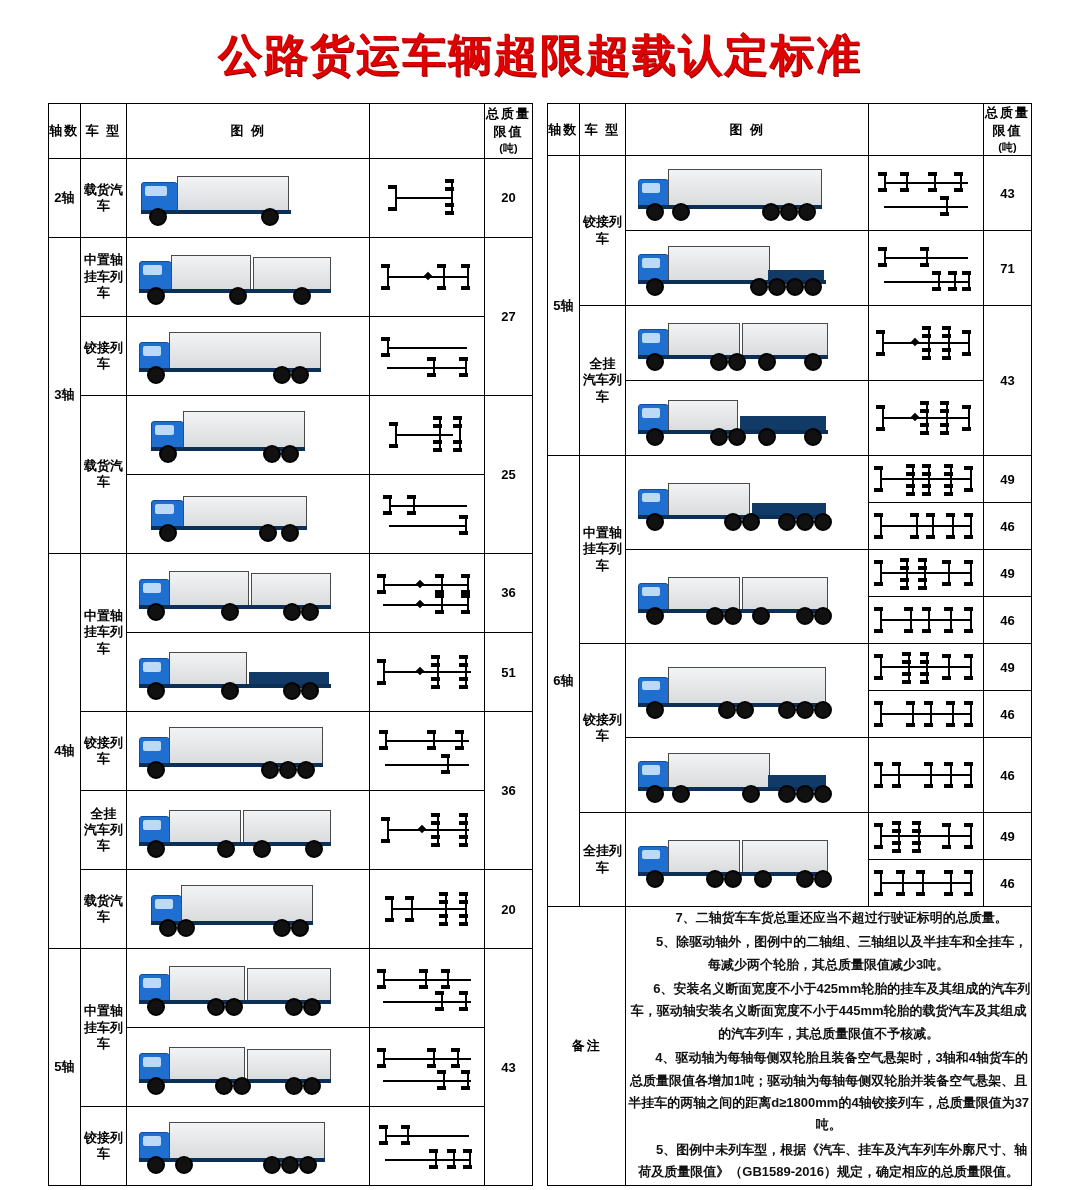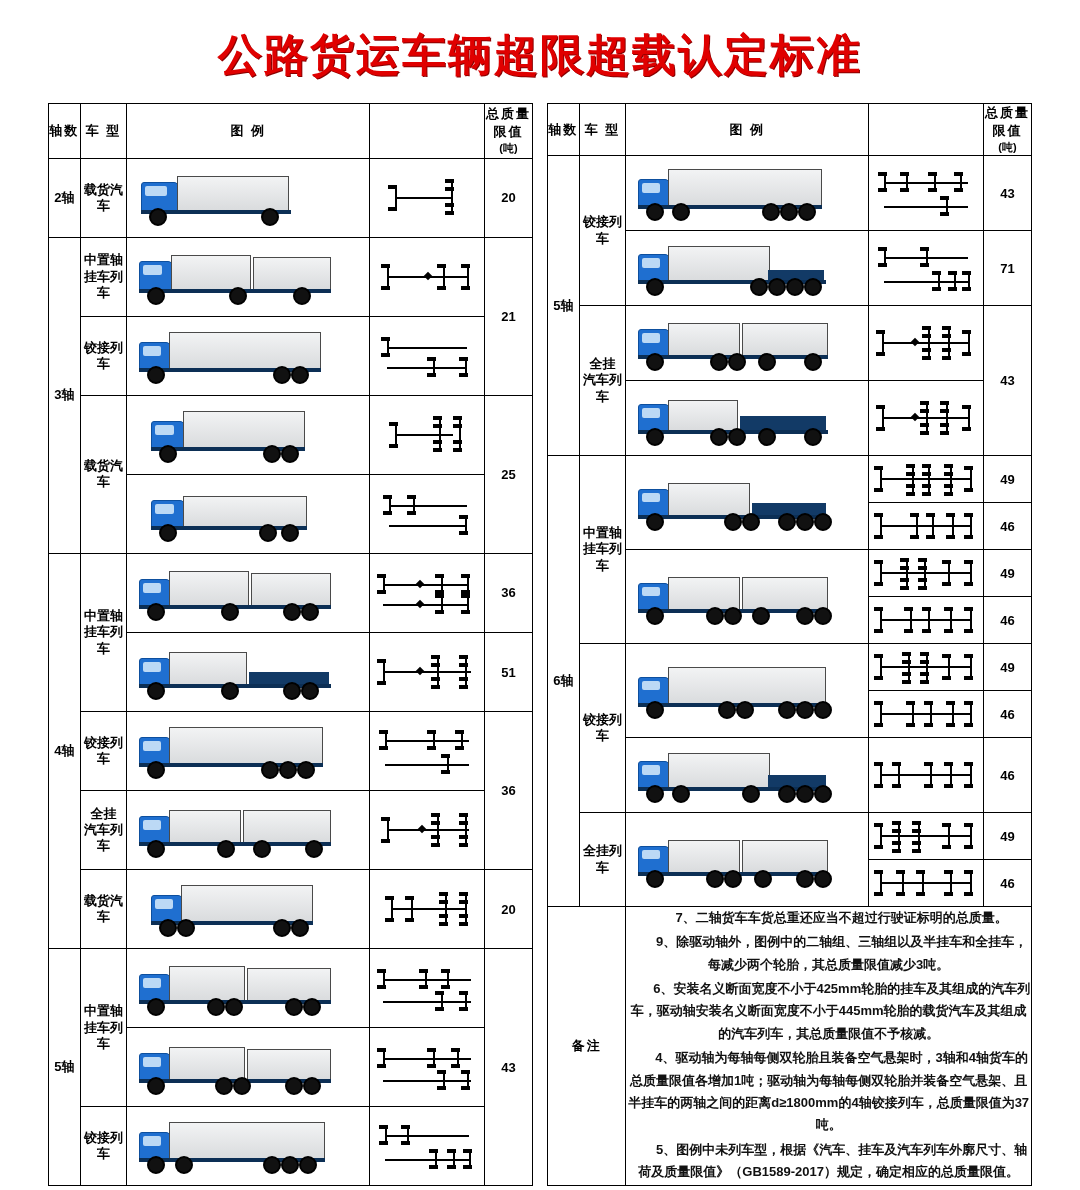--- a/index.html
+++ b/index.html
@@ -236,21 +236,21 @@
           <div class="dtire" style="left:8px;top:38px;"></div>
           <div class="ddot" style="left:52px;top:25px;"></div>
           <div class="daxle" style="left:70px;top:18px;height:22px;"></div>
           <div class="dtire" style="left:64px;top:16px;"></div>
           <div class="dtire" style="left:64px;top:38px;"></div>
           <div class="daxle" style="left:94px;top:18px;height:22px;"></div>
           <div class="dtire" style="left:88px;top:16px;"></div>
           <div class="dtire" style="left:88px;top:38px;"></div>
         </div>
       </td>
-      <td rowspan="2">21</td>
+      <td rowspan="2">27</td>
     </tr>
     <tr>
       <td class="vtxt">铰接列车</td>
       <td class="rowcell">
         <div class="truck">
           <div class="cab" style="left:6px;top:16px;width:30px;height:28px;"></div>
           <div class="box" style="left:36px;top:6px;width:150px;height:36px;"></div>
           <div class="chassis" style="left:6px;top:42px;width:182px;"></div>
           <div class="wheel" style="left:14px;top:40px;"></div>
           <div class="wheel" style="left:140px;top:40px;"></div>
@@ -1086,21 +1086,21 @@
           <div class="dtire" style="left:92px;top:32px;"></div>
         </div>
       </td>
       <td rowspan="1">46</td>
     </tr>
 
     <tr class="notes">
       <td class="notes-label" colspan="2">备注</td>
       <td class="notes-body" colspan="3">
         <p>7、二轴货车车货总重还应当不超过行驶证标明的总质量。</p>
-        <p>9、除驱动轴外，图例中的二轴组、三轴组以及半挂车和全挂车，每减少两个轮胎，其总质量限值减少3吨。</p>
+        <p>5、除驱动轴外，图例中的二轴组、三轴组以及半挂车和全挂车，每减少两个轮胎，其总质量限值减少3吨。</p>
         <p>6、安装名义断面宽度不小于425mm轮胎的挂车及其组成的汽车列车，驱动轴安装名义断面宽度不小于445mm轮胎的载货汽车及其组成的汽车列车，其总质量限值不予核减。</p>
         <p>4、驱动轴为每轴每侧双轮胎且装备空气悬架时，3轴和4轴货车的总质量限值各增加1吨；驱动轴为每轴每侧双轮胎并装备空气悬架、且半挂车的两轴之间的距离d≥1800mm的4轴铰接列车，总质量限值为37吨。</p>
-        <p>5、图例中未列车型，根据《汽车、挂车及汽车列车外廓尺寸、轴荷及质量限值》（GB1589-2017）规定，确定相应的总质量限值。</p>
+        <p>5、图例中未列车型，根据《汽车、挂车及汽车列车外廓尺寸、轴荷及质量限值》（GB1589-2016）规定，确定相应的总质量限值。</p>
       </td>
     </tr>
   </tbody>
     </table>
 </div>
 
 </body></html>

